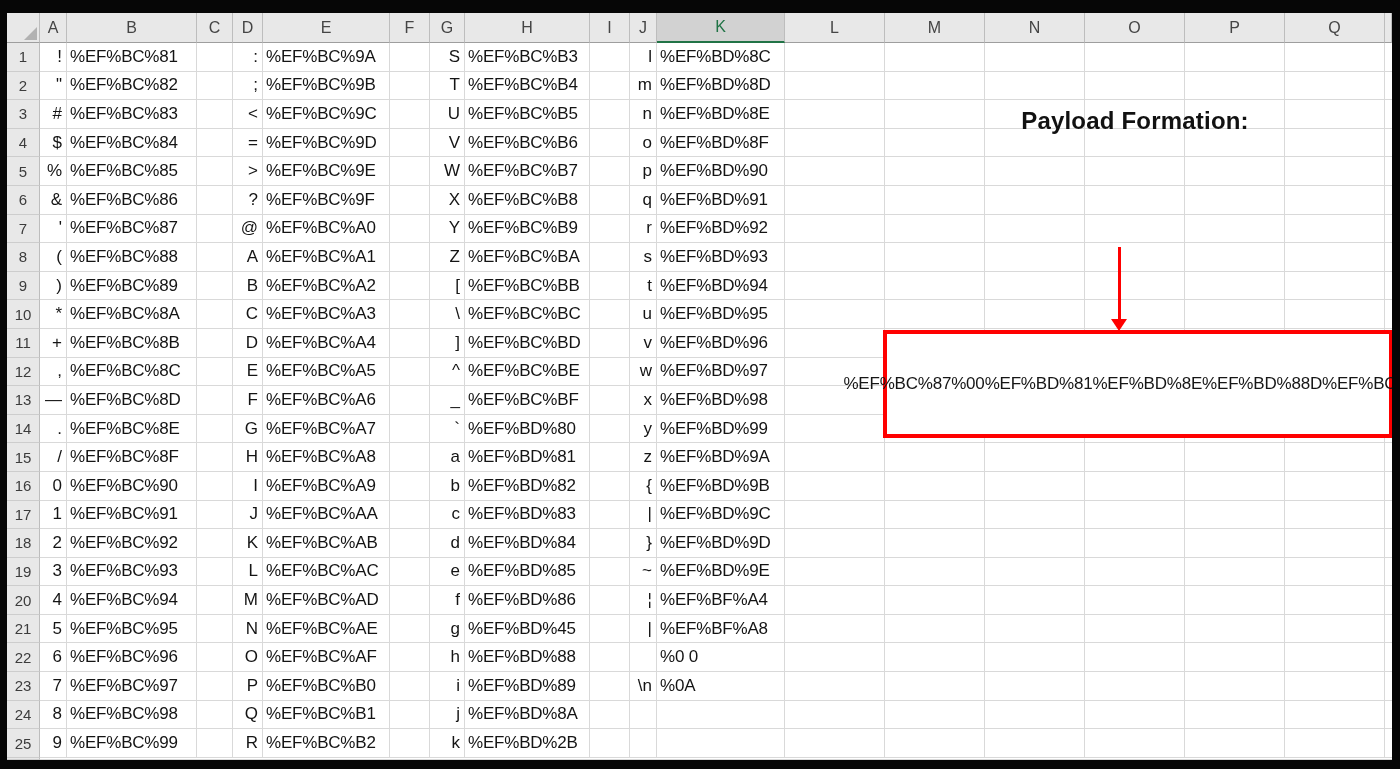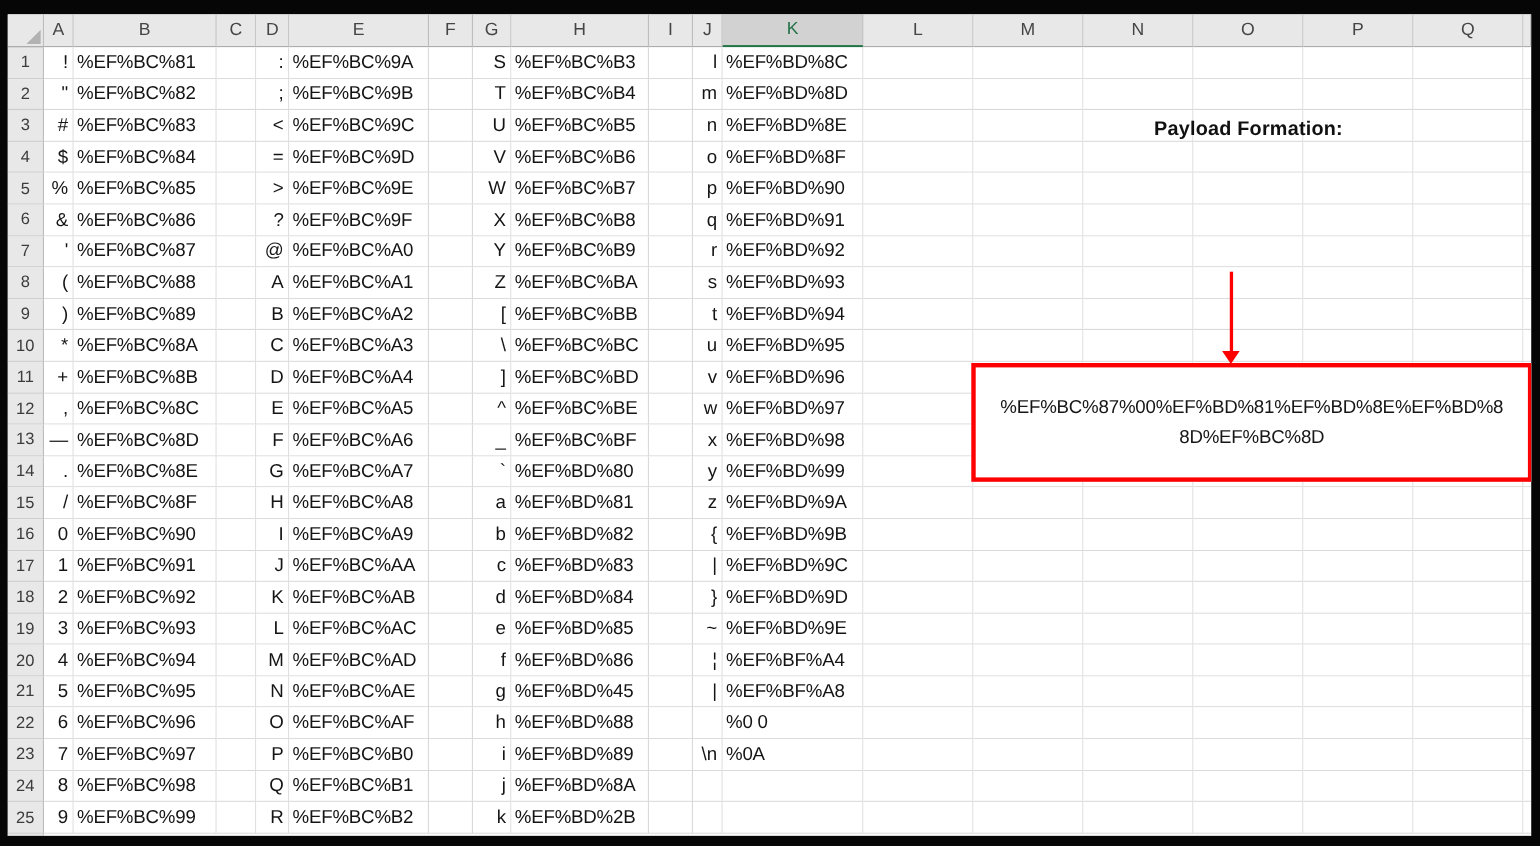--- a/index.html
+++ b/index.html
@@ -16,31 +16,31 @@
   .rn{background:#e8e8e8;border-right:1px solid #bdbdbd;border-bottom:1px solid #cdcdcd;
       display:flex;align-items:center;justify-content:center;font-size:15px;color:#3c3c3c;box-sizing:border-box;}
   .cell{background:#fff;border-right:1px solid #d9d9d9;border-bottom:1px solid #d9d9d9;
       font-size:17px;color:#141414;display:flex;align-items:center;box-sizing:border-box;white-space:pre;overflow:hidden;}
   .cell.char{justify-content:flex-end;padding-right:4px;}
   .cell.code{justify-content:flex-start;padding-left:3px;letter-spacing:-0.2px;}
   .cell.sliver{border-right:none;}
   .annotation-layer{position:absolute;left:0;top:0;width:1385px;height:747px;pointer-events:none;}
   .annotation-layer > *{pointer-events:auto;}
   .payload-title{position:absolute;left:878px;top:94px;width:500px;height:24px;
-      text-align:center;font-weight:bold;font-size:18px;color:#111;letter-spacing:0.2px;}
+      text-align:center;font-weight:bold;font-size:24px;color:#111;letter-spacing:0.2px;}
   .payload-box1{position:absolute;left:1000px;top:165px;width:258px;height:69px;
       background:#fff;border:4px solid #ff0000;box-sizing:border-box;
       display:flex;align-items:center;justify-content:center;}
   .payload-box1 span{font-size:18px;color:#161616;letter-spacing:8px;word-spacing:5px;white-space:pre;}
   .arrow-line{position:absolute;left:1111px;top:234px;width:3px;height:74px;background:#ff0000;}
   .arrow-head{position:absolute;left:1104px;top:306px;width:0;height:0;
       border-left:8px solid transparent;border-right:8px solid transparent;border-top:12px solid #ff0000;}
   .payload-box2{position:absolute;left:876px;top:317px;width:510px;height:108px;
       background:#fff;border:4px solid #ff0000;box-sizing:border-box;
-      display:flex;flex-direction:column;align-items:center;justify-content:center;}
+      display:flex;flex-direction:row;align-items:center;justify-content:center;}
   .payload-box2 div{font-size:17px;line-height:28px;color:#161616;white-space:pre;letter-spacing:-0.2px;}
 </style>
 </head>
 <body>
 
 <div class="frame">
   <div class="sheet">
     <div id="grid" class="grid" style="grid-template-columns: 33px 27px 130px 36px 30px 127px 40px 35px 125px 40px 27px 128px 100px 100px 100px 100px 100px 100px 7px; grid-template-rows: 30px repeat(25, 28.6px) 2px;">
         <div class="corner"></div>
         <div class="hc">A</div>

